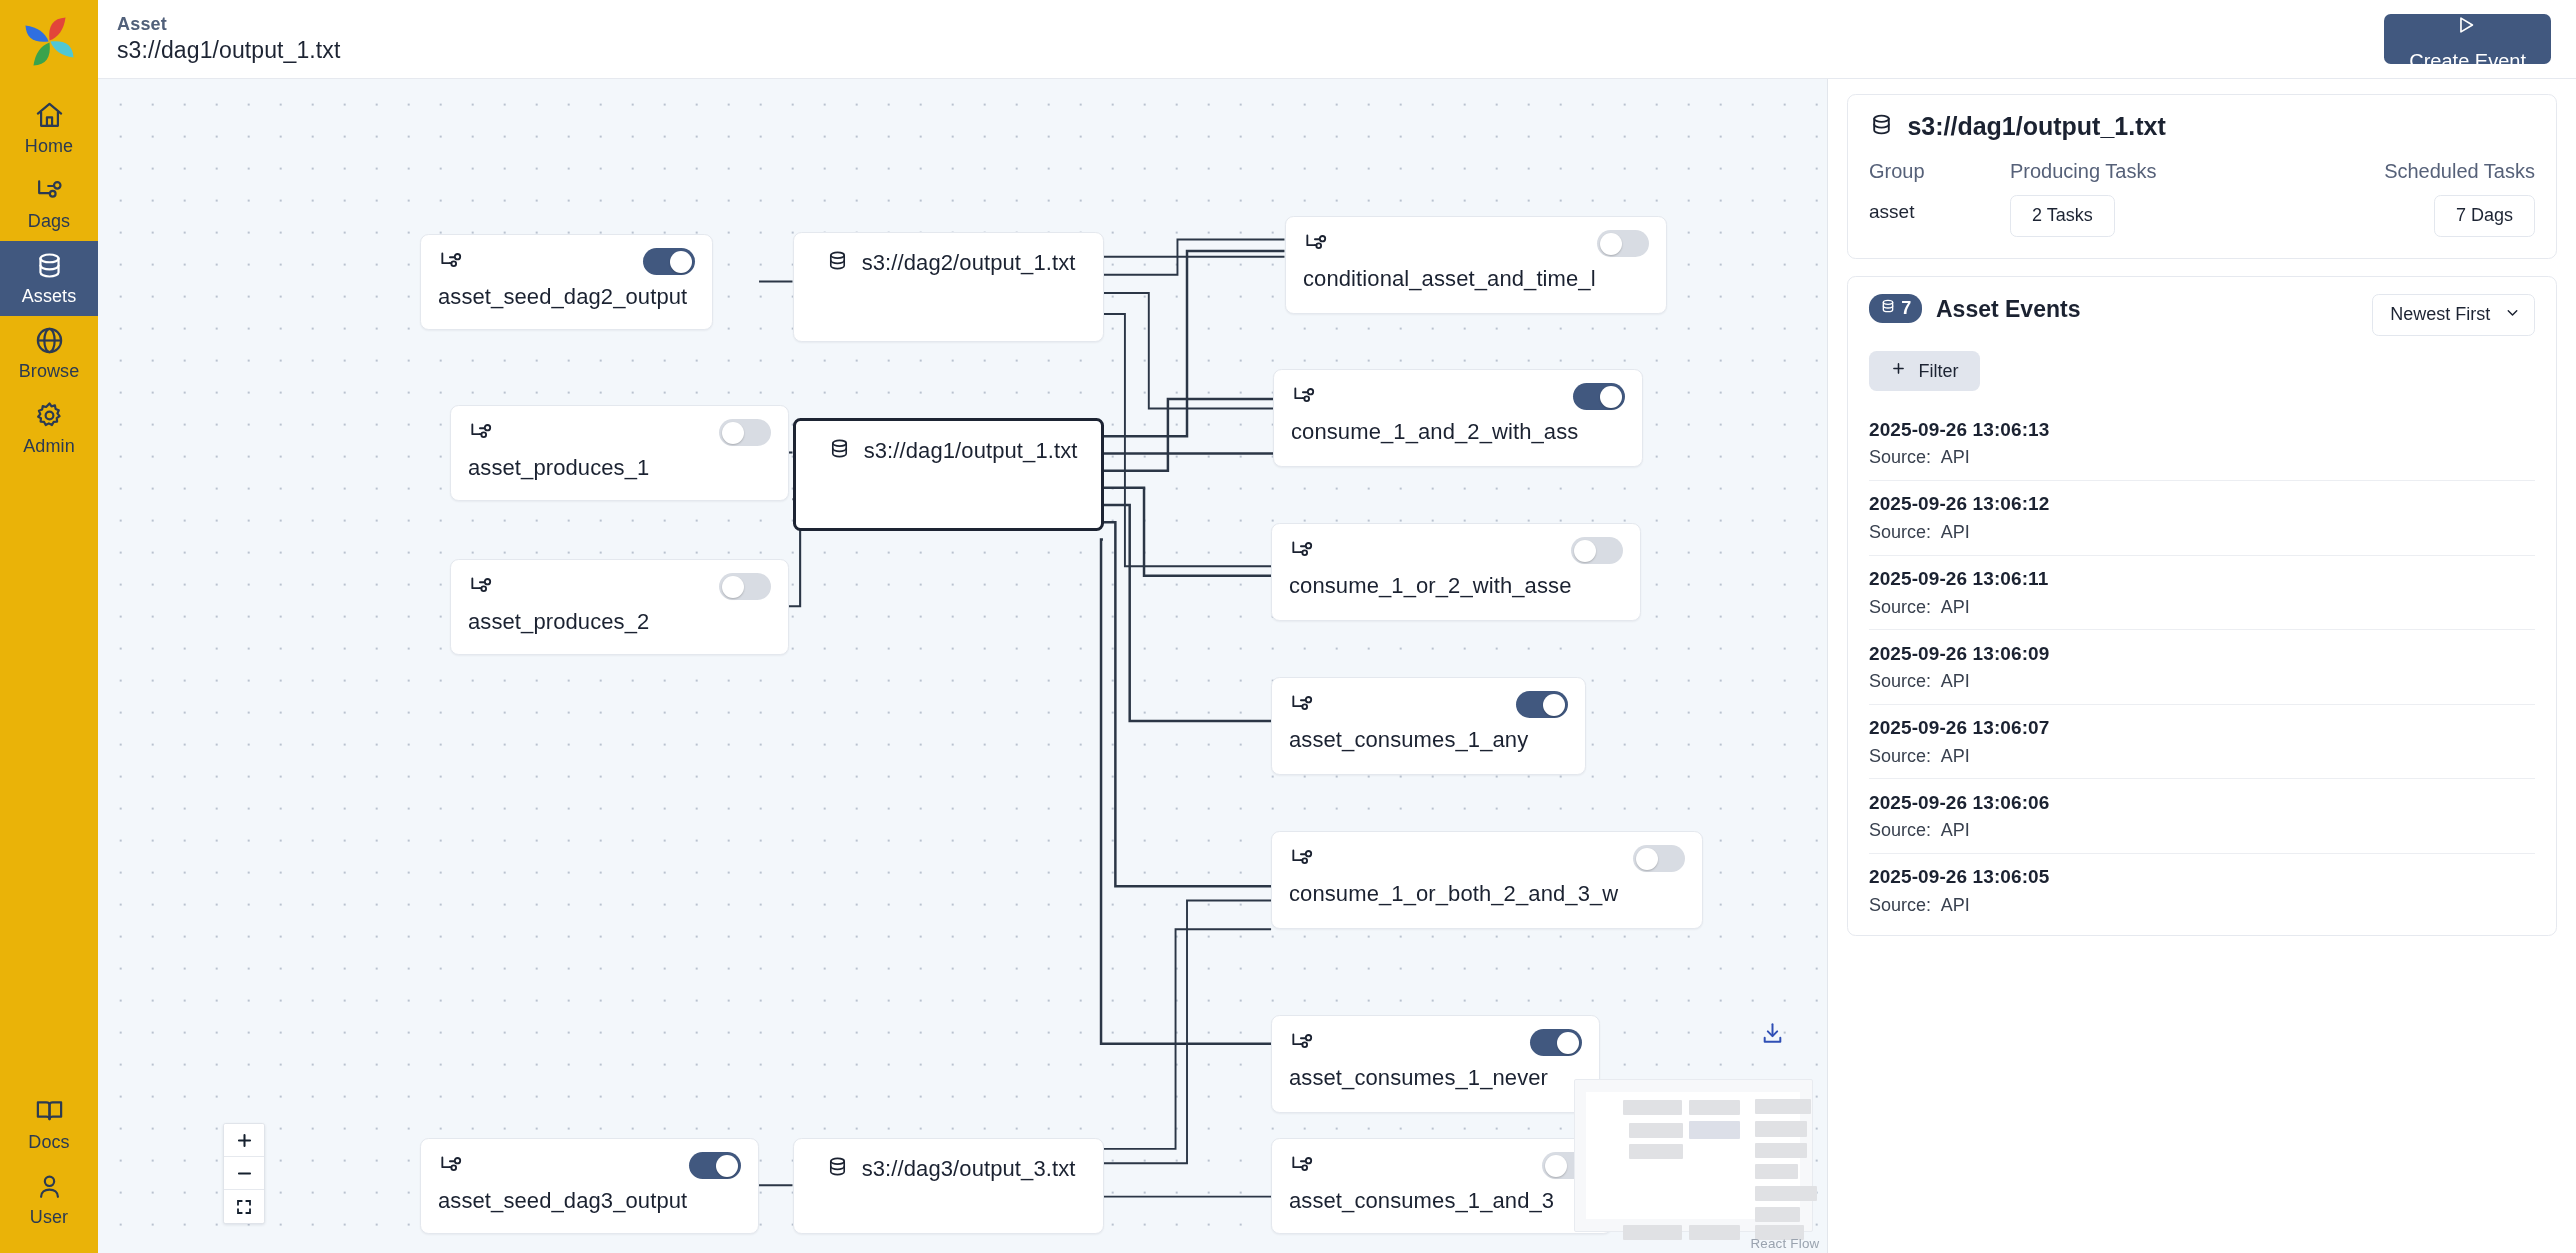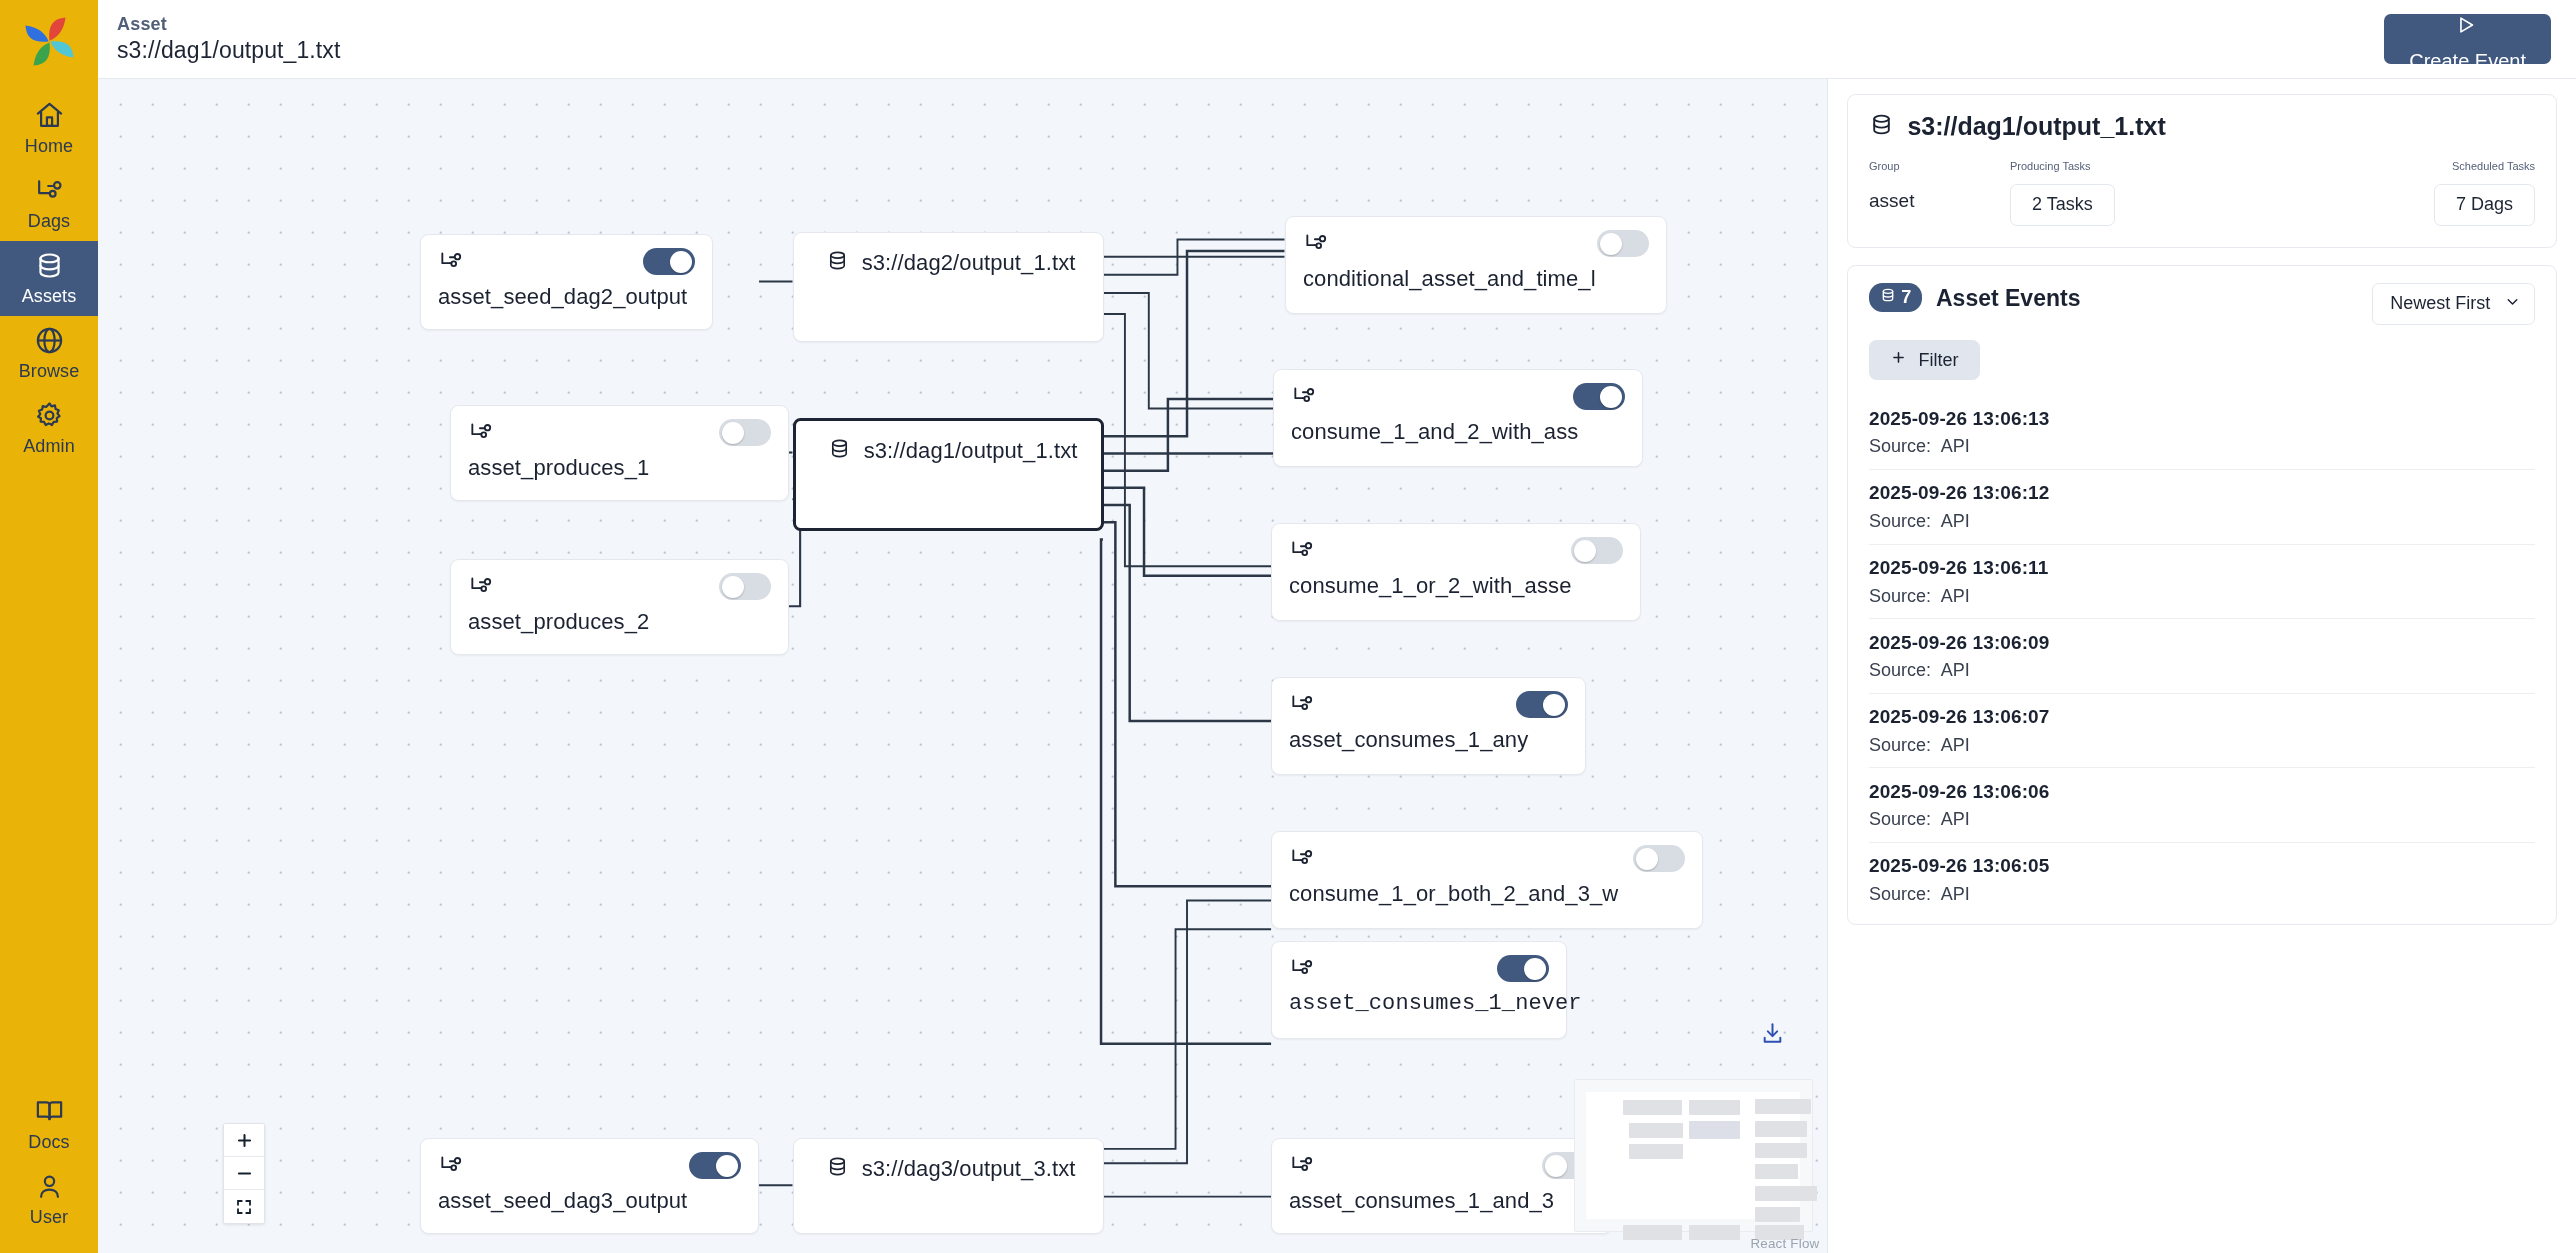--- a/index.html
+++ b/index.html
@@ -148,21 +148,21 @@
   .card {
     border: 1px solid #e6e9ef; border-radius: 8.6px;
     padding: 17px 21px 21px 21px; background: #fff;
   }
   .panel-title { display: flex; align-items: center; gap: 13.4px; margin-bottom: 19px; }
   .panel-title-text { font-size: 25px; font-weight: bold; color: #1b2231; }
   .meta-row { display: flex; }
   .meta-col { flex: 1 1 0; }
   .meta-col.c2 { flex: 0 0 334px; }
   .meta-col.c3 { flex: 0 0 191px; text-align: right; }
-  .meta-label { font-size: 11px; color: #566179; margin-bottom: 11.5px; }
+  .meta-label { font-size: 20px; color: #566179; margin-bottom: 11.5px; }
   .meta-value { font-size: 19px; color: #1d2433; padding-top: 6.7px; }
   .chip {
     display: inline-flex; align-items: center; justify-content: center;
     border: 1px solid #e3e7ee; border-radius: 6.7px;
     height: 42px; padding: 0 21px; font-size: 18px; color: #1d2433;
     background: #fff; cursor: pointer;
   }
 
   .events-card { margin-top: 17px; padding-bottom: 7.6px; }
   .events-head { display: flex; align-items: flex-start; }
@@ -479,21 +479,21 @@
                     <circle cx="18" cy="8" r="2.5"></circle>
                     <circle cx="14.5" cy="14.5" r="2.2"></circle>
                     <path d="M11 14h1.3"></path>
                   </svg></span>
                 <span class="toggle">
                   <span class="knob"></span>
                 </span>
               </div>
               <div class="node-label">consume_1_or_both_2_and_3_w</div>
             </div>
-            <div class="node" style="left: 1173px; top: 862px; width: 296px; height: 98px; font-family: Liberation Mono, monospace;">
+            <div class="node" style="left: 1173px; top: 936px; width: 329px; height: 98px;">
               <div class="node-top">
                 <span class="dag-icon"><svg viewBox="0 0 24 24" width="26" height="26" fill="none" stroke="#1b2231" stroke-width="1.7" stroke-linecap="round" stroke-linejoin="round">
                     <path d="M4 5v9h7"></path>
                     <path d="M11 8.5h4"></path>
                     <circle cx="18" cy="8" r="2.5"></circle>
                     <circle cx="14.5" cy="14.5" r="2.2"></circle>
                     <path d="M11 14h1.3"></path>
                   </svg></span>
                 <span class="toggle on">
                   <span class="knob"></span>

